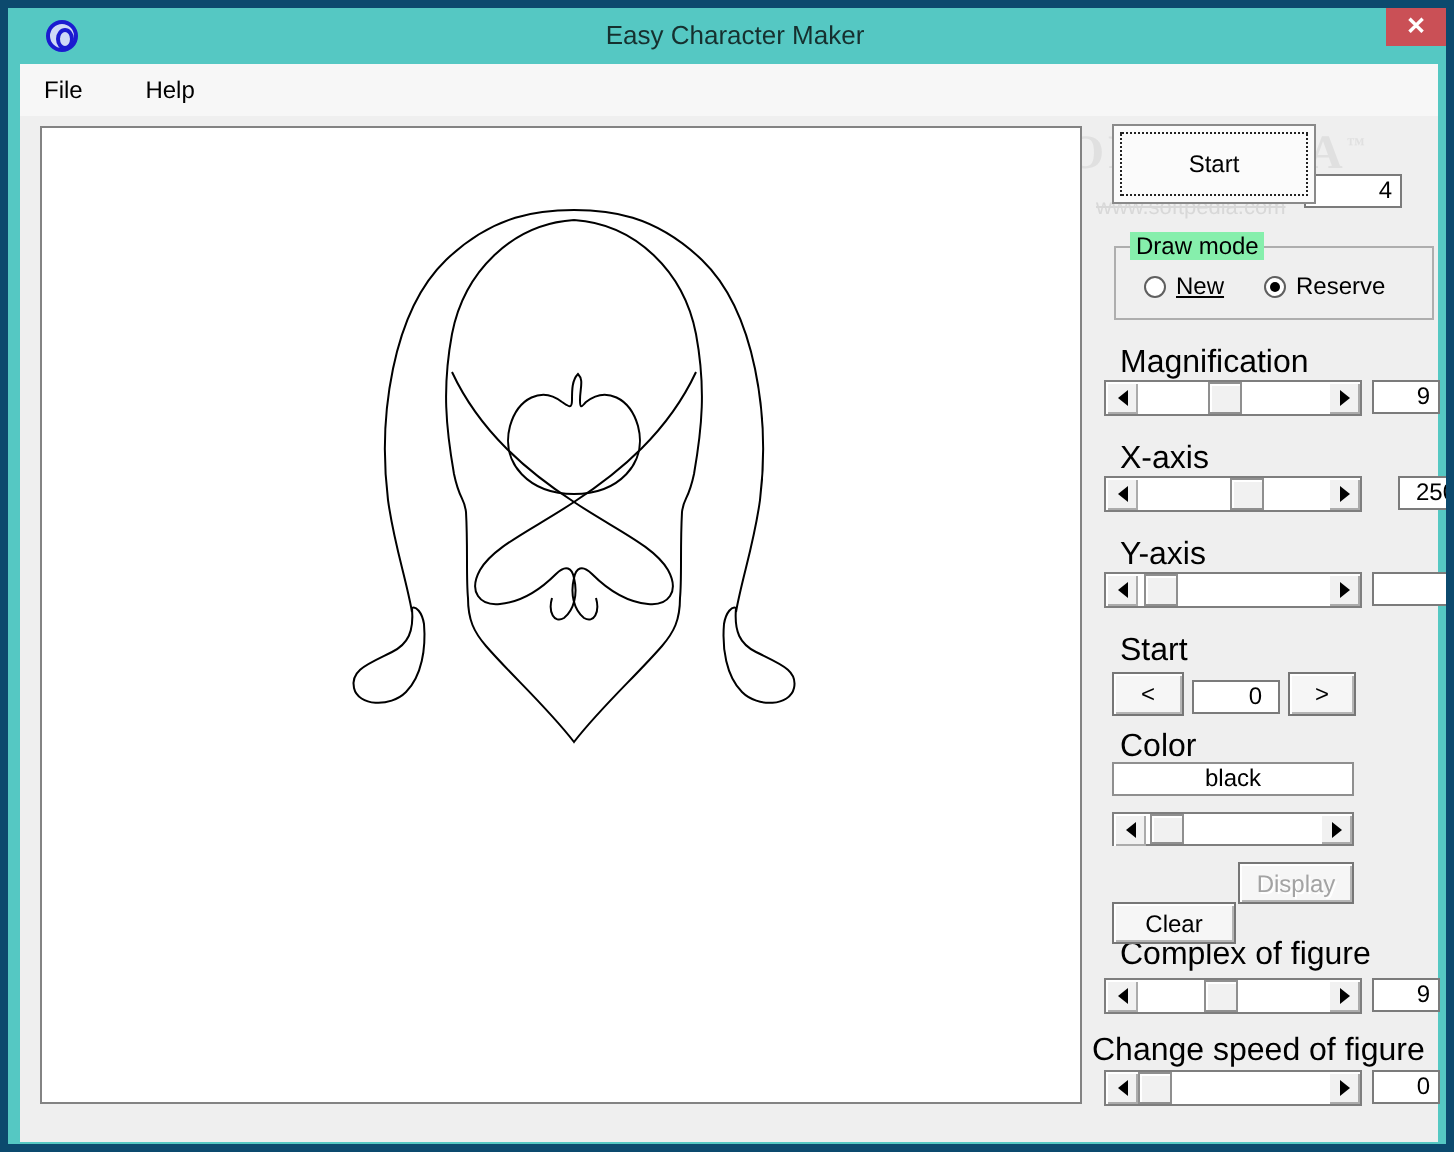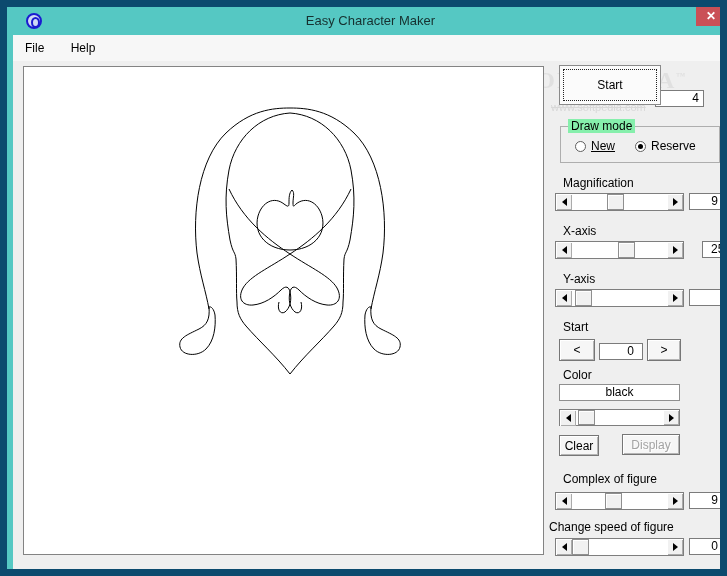--- a/index.html
+++ b/index.html
@@ -1,55 +1,55 @@
 <!DOCTYPE html>
 <html><head>
 <meta charset="utf-8">
 <style>
   * { margin:0; padding:0; box-sizing:border-box; }
   html,body { width:727px; height:576px; }
   body { font-family:"Liberation Sans", sans-serif; font-size:12px; color:#000; }
 
   .window { position:relative; width:727px; height:576px; background:#55c8c3;
-            border:7px solid #0c4a6e; overflow:hidden; }
+            border:4px solid #0c4a6e; overflow:hidden; }
 
   
   .titlebar { position:absolute; left:0; top:0; width:727px; height:28px; }
   .title { position:absolute; left:0; top:0; width:100%; height:28px; line-height:28px;
            text-align:center; font-size:13px; color:#16302f; }
   .app-icon { position:absolute; left:19px; top:6px; width:16px; height:16px;
               border:2px solid #1b1bd0; border-radius:50%; background:#cfd9f6; }
   .app-icon::after { content:""; position:absolute; left:3px; top:2px; width:5px; height:7px;
                      border:2px solid #1b1bd0; border-radius:50%; }
   .close-btn { position:absolute; left:689px; top:0; width:30px; height:19px; background:#ca5056;
                color:#fff; font-weight:bold; font-size:12px; text-align:center; line-height:19px;
                cursor:default; }
 
   
   .client { position:absolute; left:6px; top:28px; width:709px; height:539px; background:#efefef; }
   .menubar { position:absolute; left:0; top:0; width:709px; height:26px; background:#f7f7f7; }
   .menu-item { display:inline-block; line-height:26px; padding:0 2px; margin-left:10px; }
-  .menu-item + .menu-item { margin-left:19px; }
+  .menu-item + .menu-item { margin-left:24px; }
 
   
   .watermark { position:absolute; z-index:1; color:#dcdcdc; }
   .wm-brand { position:absolute; left:508px; top:32px; width:200px;
               font-family:"Liberation Serif", serif; font-weight:bold; font-size:24px;
               letter-spacing:2px; color:#e0e0e0; z-index:1; }
   .wm-brand sup { font-size:9px; letter-spacing:0; }
   .wm-url { position:absolute; left:538px; top:66px; font-size:11px; color:#d8d8d8;
             text-decoration:line-through; z-index:1; }
 
   
   .canvas { position:absolute; left:10px; top:31px; width:521px; height:489px;
             background:#fff; border:1px solid #838383; z-index:2; }
   .canvas svg { display:block; width:519px; height:487px; }
 
   
-  .lbl { position:absolute; height:14px; font-size:12px; white-space:nowrap; z-index:2; }
+  .lbl { position:absolute; height:14px; font-size:16px; white-space:nowrap; z-index:2; }
 
   
   .btn3d { position:absolute; background:#f6f6f6; border:1px solid #767676;
            box-shadow:inset 1px 1px 0 #fff, inset -1px -1px 0 #b5b5b5;
            font-size:12px; text-align:center; z-index:3; cursor:default;
            display:flex; align-items:center; justify-content:center; }
   .start-btn { position:absolute; left:546px; top:30px; width:102px; height:40px;
                background:#fbfbfb; border:1px solid #8a8a8a; z-index:3; cursor:default; }
   .focus-rect { position:absolute; left:3px; top:3px; right:3px; bottom:3px;
                 border:1px dotted #222; display:flex; align-items:center; justify-content:center;
@@ -185,21 +185,21 @@
           <span class="tri tri-l"></span>
         </span>
       <span class="sb-track">
           <span class="sb-thumb" style="height: 15px; left: calc(3% - 0.51px);"></span>
         </span>
       <span class="sb-btn" style="height:15px;">
           <span class="tri tri-r"></span>
         </span>
     </div>
 
-    <button class="btn3d" style="left:546px; top:400px; width:40px; height:21px;">Clear</button>
+    <button class="btn3d" style="left:546px; top:419px; width:62px; height:21px;">Clear</button>
     <button class="btn3d disabled" style="left:609px; top:399px; width:58px; height:21px;">Display</button>
 
     <div class="lbl" style="left:550px; top:437px;">Complex of figure</div>
     <div class="scrollbar" style="left:542px; top:457px;">
       <span class="sb-btn">
           <span class="tri tri-l"></span>
         </span>
       <span class="sb-track">
           <span class="sb-thumb" style="left: calc(42% - 7.14px);"></span>
         </span>

